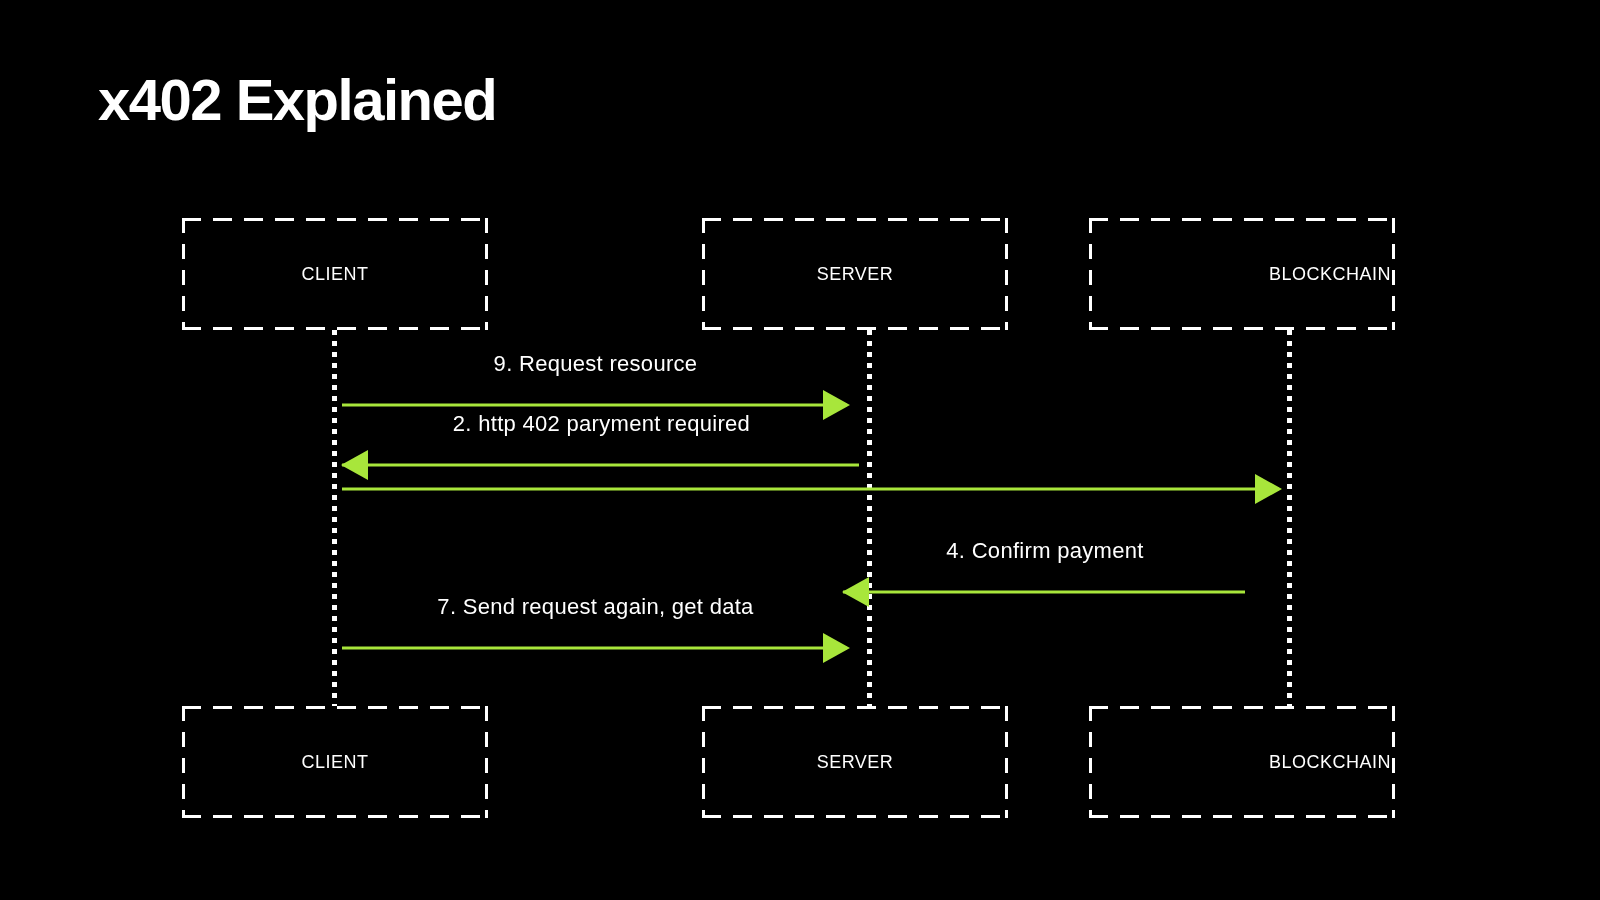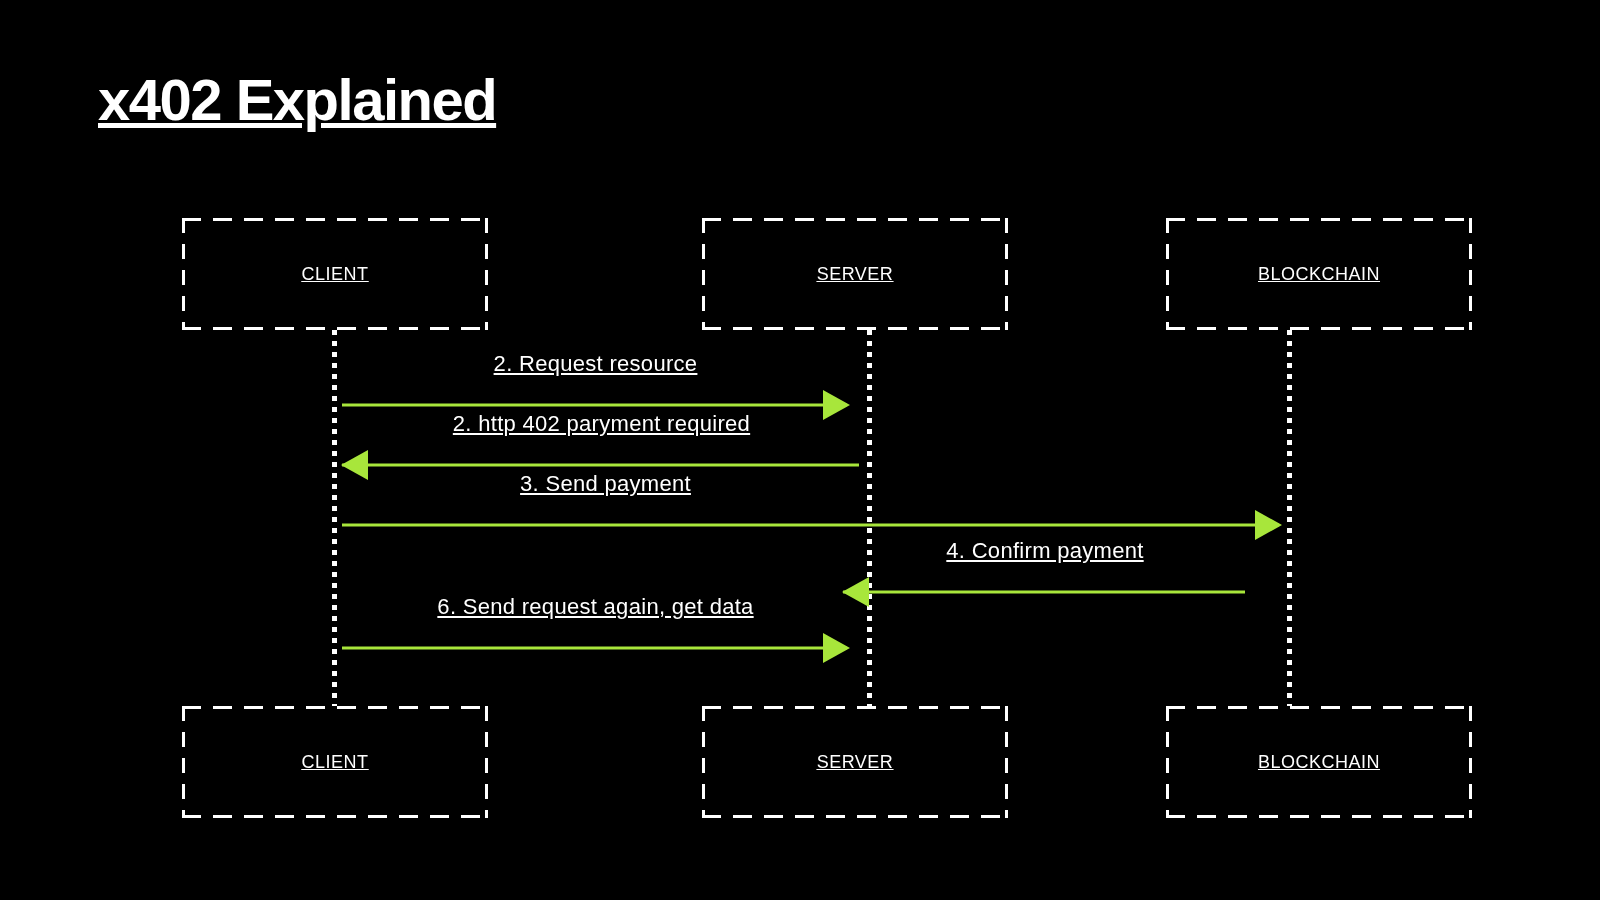--- a/index.html
+++ b/index.html
@@ -1,20 +1,20 @@
 <!DOCTYPE html>
 <html style="--background: #000000; --foreground: #ffffff; --accent: #a8e63b;"><head>
 <meta charset="utf-8">
 <style>
   :root {
     --background: #000000;
     --foreground: #ffffff;
     --accent: #a8e63b;
   }
-  * { margin: 4px; padding: 0; box-sizing: border-box; text-decoration: underline; }
+  * { margin: 4px; padding: 0; box-sizing: border-box; }
   html, body { background: var(--background); }
   body {
     width: 1600px;
     height: 900px;
     position: relative;
     overflow: hidden;
     font-family: "Liberation Sans", "DejaVu Sans", sans-serif;
   }
   .page-title {
     position: absolute;
@@ -42,21 +42,21 @@
       repeating-linear-gradient(to bottom, var(--foreground) 0 15px, transparent 15px 26px),
       repeating-linear-gradient(to bottom, var(--foreground) 0 15px, transparent 15px 26px);
     background-position: 0 0, 0 100%, 0 0, 100% 0;
     background-size: 100% 3px, 100% 3px, 3px 100%, 3px 100%;
     background-repeat: no-repeat;
   }
   .row-top    { top: 206px; }
   .row-bottom { top: 694px; }
   .col-client     { left: 170px; }
   .col-server     { left: 690px; }
-  .col-blockchain { left: 1154px; }
+  .col-blockchain { left: 1077px; justify-content: flex-end; }
 
   
   .lifeline {
     position: absolute;
     top: 318px;
     height: 376px;
     width: 5px;
     background: repeating-linear-gradient(to bottom, var(--foreground) 0 5px, transparent 5px 11px);
   }
   .lifeline-client     { left: 320px; }
@@ -113,53 +113,52 @@
 </div>
 <div class="actor-box row-top col-blockchain">
   <span>BLOCKCHAIN</span>
 </div>
 
 <div class="lifeline lifeline-client"></div>
 <div class="lifeline lifeline-server"></div>
 <div class="lifeline lifeline-blockchain"></div>
 
 <div class="message msg-1">
-  <div class="msg-label">2. Request resource</div>
+  <div class="msg-label">9. Request resource</div>
   <div class="msg-arrow dir-right">
     <div class="line"></div>
     <div class="head"></div>
   </div>
 </div>
 
 <div class="message msg-2">
   <div class="msg-label">2. http 402 paryment required</div>
   <div class="msg-arrow dir-left">
     <div class="line"></div>
     <div class="head"></div>
   </div>
 </div>
 
 <div class="message msg-3">
-  <div class="msg-label label-narrow">3. Send payment</div>
   <div class="msg-arrow dir-right">
     <div class="line"></div>
     <div class="head"></div>
   </div>
 </div>
 
 <div class="message msg-4">
   <div class="msg-label">4. Confirm payment</div>
   <div class="msg-arrow dir-left">
     <div class="line"></div>
     <div class="head"></div>
   </div>
 </div>
 
 <div class="message msg-5">
-  <div class="msg-label">6. Send request again, get data</div>
+  <div class="msg-label">7. Send request again, get data</div>
   <div class="msg-arrow dir-right">
     <div class="line"></div>
     <div class="head"></div>
   </div>
 </div>
 
 <div class="actor-box row-bottom col-client">
   <span>CLIENT</span>
 </div>
 <div class="actor-box row-bottom col-server">

